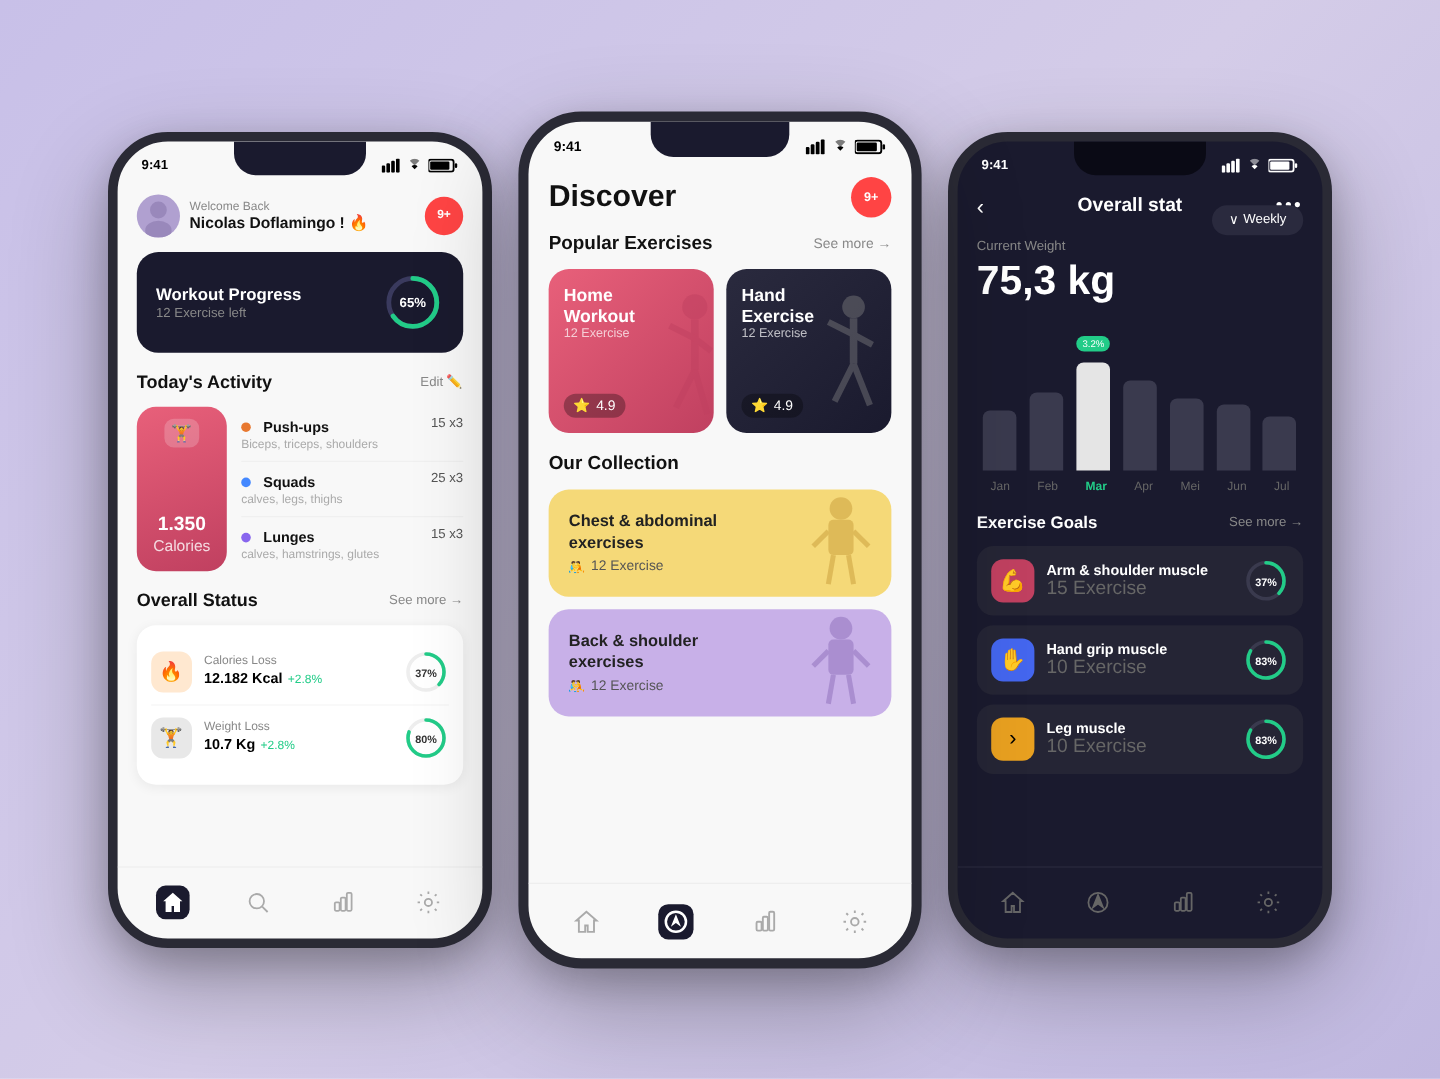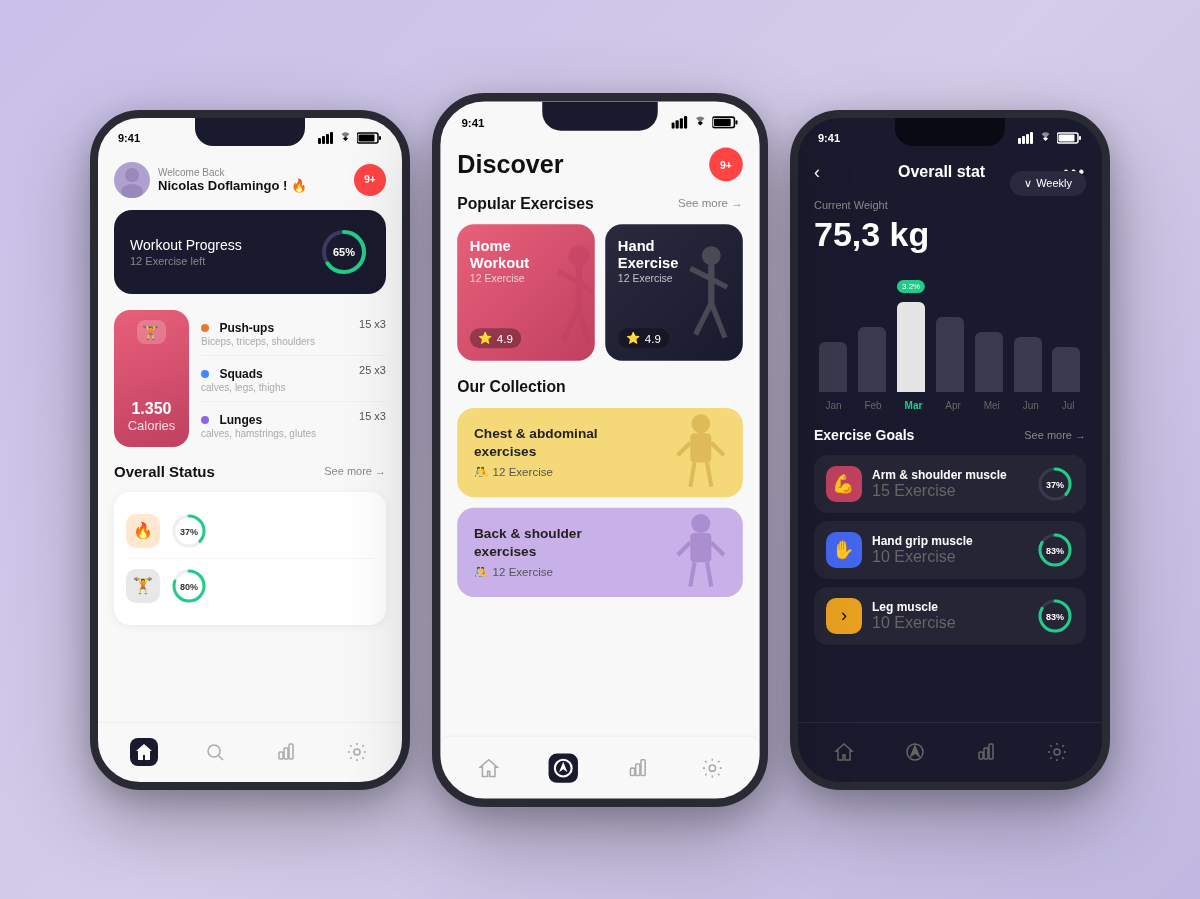--- a/index.html
+++ b/index.html
@@ -156,21 +156,21 @@
       background: #1a1a2e;
       border-radius: 18px;
       padding: 16px;
       color: white;
       display: flex;
       justify-content: space-between;
       align-items: center;
       margin-bottom: 16px;
     }
 
-    .wp-title { font-size: 14px; font-weight: 400; }
+    .wp-title { font-size: 14px; font-weight: 700; }
     .wp-subtitle { font-size: 11px; color: #888; margin-top: 2px; }
 
     .progress-circle {
       width: 52px;
       height: 52px;
       position: relative;
     }
 
     .section-header {
       display: flex;
@@ -520,20 +520,24 @@
         </div>
         <div class="progress-circle">
           <svg width="52" height="52" viewBox="0 0 52 52">
             <circle cx="26" cy="26" r="20" fill="none" stroke="#3a3a5e" stroke-width="4"></circle>
             <circle cx="26" cy="26" r="20" fill="none" stroke="#22cc88" stroke-width="4" stroke-dasharray="125.6" stroke-dashoffset="44" stroke-linecap="round" transform="rotate(-90 26 26)"></circle>
             <text x="26" y="30" text-anchor="middle" fill="white" font-size="11" font-weight="700">65%</text>
           </svg>
         </div>
       </div>
 
+      <div class="section-header">
+        <span class="section-title">Today's Activity</span>
+        <span class="section-link">Edit ✏️</span>
+      </div>
 
       <div class="activity-card">
         <div class="calories-box">
           <div class="calories-icon">🏋️</div>
           <div class="calories-val">1.350</div>
           <div class="calories-label">Calories</div>
         </div>
         <div class="exercises-list">
           <div class="exercise-item">
             <span class="ex-dot" style="background:#e87830;"></span>
@@ -557,28 +561,42 @@
       </div>
 
       <div class="section-header">
         <span class="section-title">Overall Status</span>
         <span class="section-link">See more →</span>
       </div>
 
       <div class="overall-status">
         <div class="stat-row">
           <div class="stat-icon-box" style="background:#ffe8d0;">🔥</div>
+          <div class="stat-info">
+            <div class="stat-label">Calories Loss</div>
+            <div>
+              <span style="font-size:12px;font-weight:700;">12.182 Kcal</span>
+              <span class="stat-change"> +2.8%</span>
+            </div>
+          </div>
           <svg width="38" height="38" viewBox="0 0 38 38">
             <circle cx="19" cy="19" r="15" fill="none" stroke="#eee" stroke-width="3"></circle>
             <circle cx="19" cy="19" r="15" fill="none" stroke="#22cc88" stroke-width="3" stroke-dasharray="94.2" stroke-dashoffset="59.4" stroke-linecap="round" transform="rotate(-90 19 19)"></circle>
             <text x="19" y="23" text-anchor="middle" fill="#333" font-size="9" font-weight="700">37%</text>
           </svg>
         </div>
         <div class="stat-row">
           <div class="stat-icon-box" style="background:#e8e8e8;">🏋️</div>
+          <div class="stat-info">
+            <div class="stat-label">Weight Loss</div>
+            <div>
+              <span style="font-size:12px;font-weight:700;">10.7 Kg</span>
+              <span class="stat-change"> +2.8%</span>
+            </div>
+          </div>
           <svg width="38" height="38" viewBox="0 0 38 38">
             <circle cx="19" cy="19" r="15" fill="none" stroke="#eee" stroke-width="3"></circle>
             <circle cx="19" cy="19" r="15" fill="none" stroke="#22cc88" stroke-width="3" stroke-dasharray="94.2" stroke-dashoffset="18.8" stroke-linecap="round" transform="rotate(-90 19 19)"></circle>
             <text x="19" y="23" text-anchor="middle" fill="#333" font-size="9" font-weight="700">80%</text>
           </svg>
         </div>
       </div>
     </div>
 
     <div class="bottom-nav">

